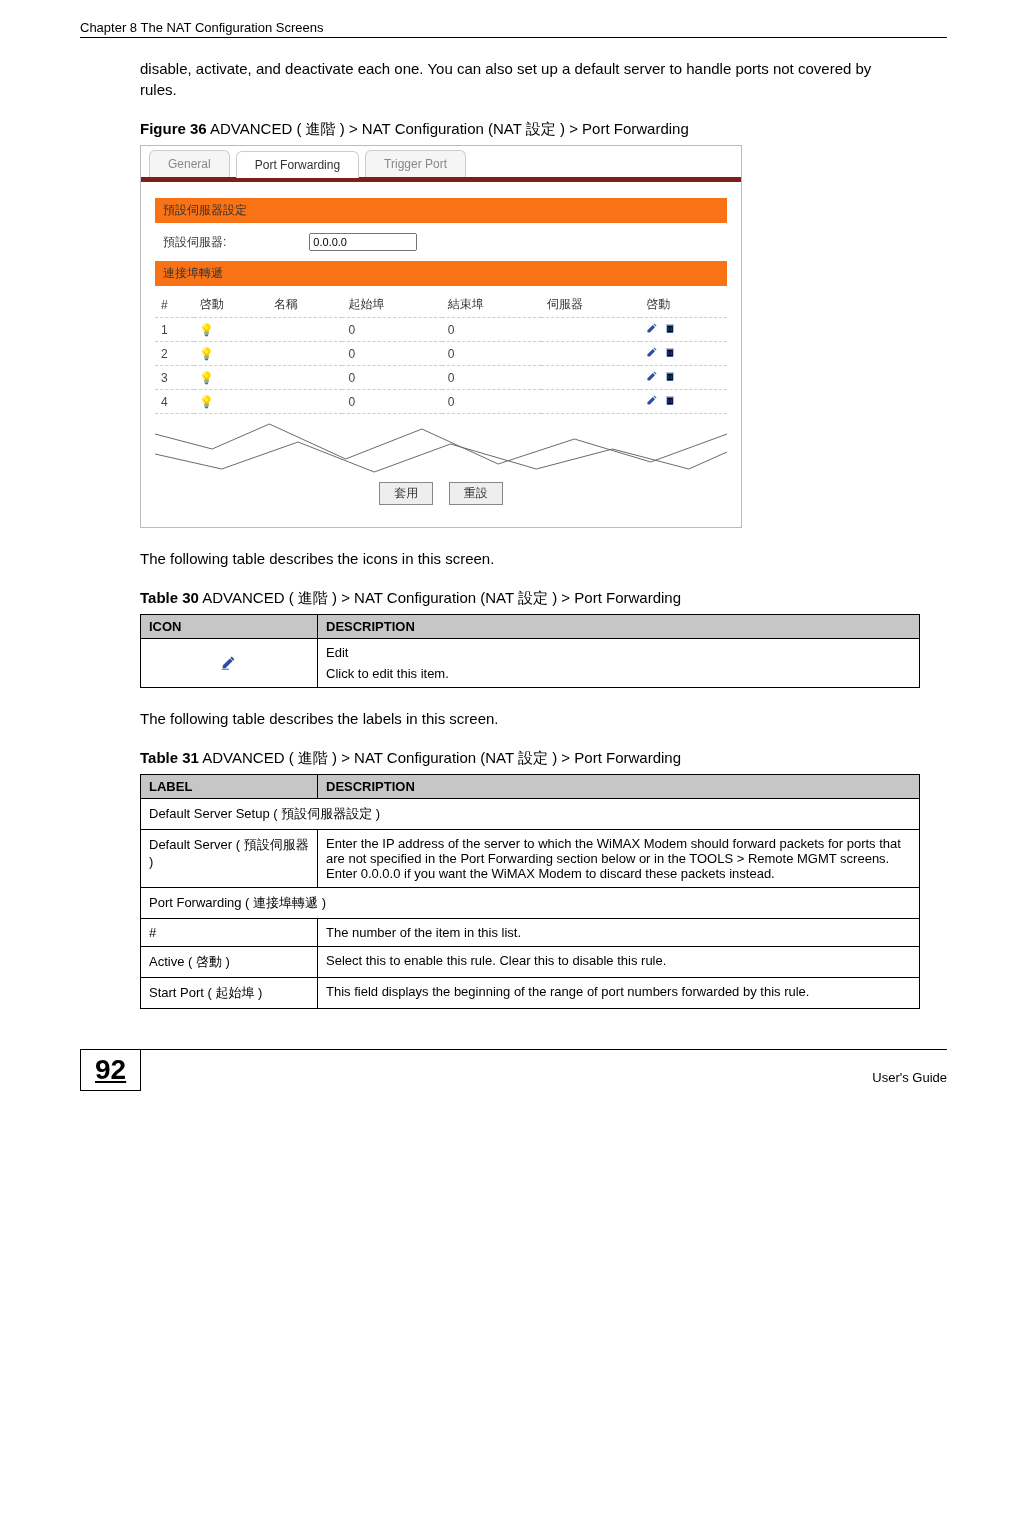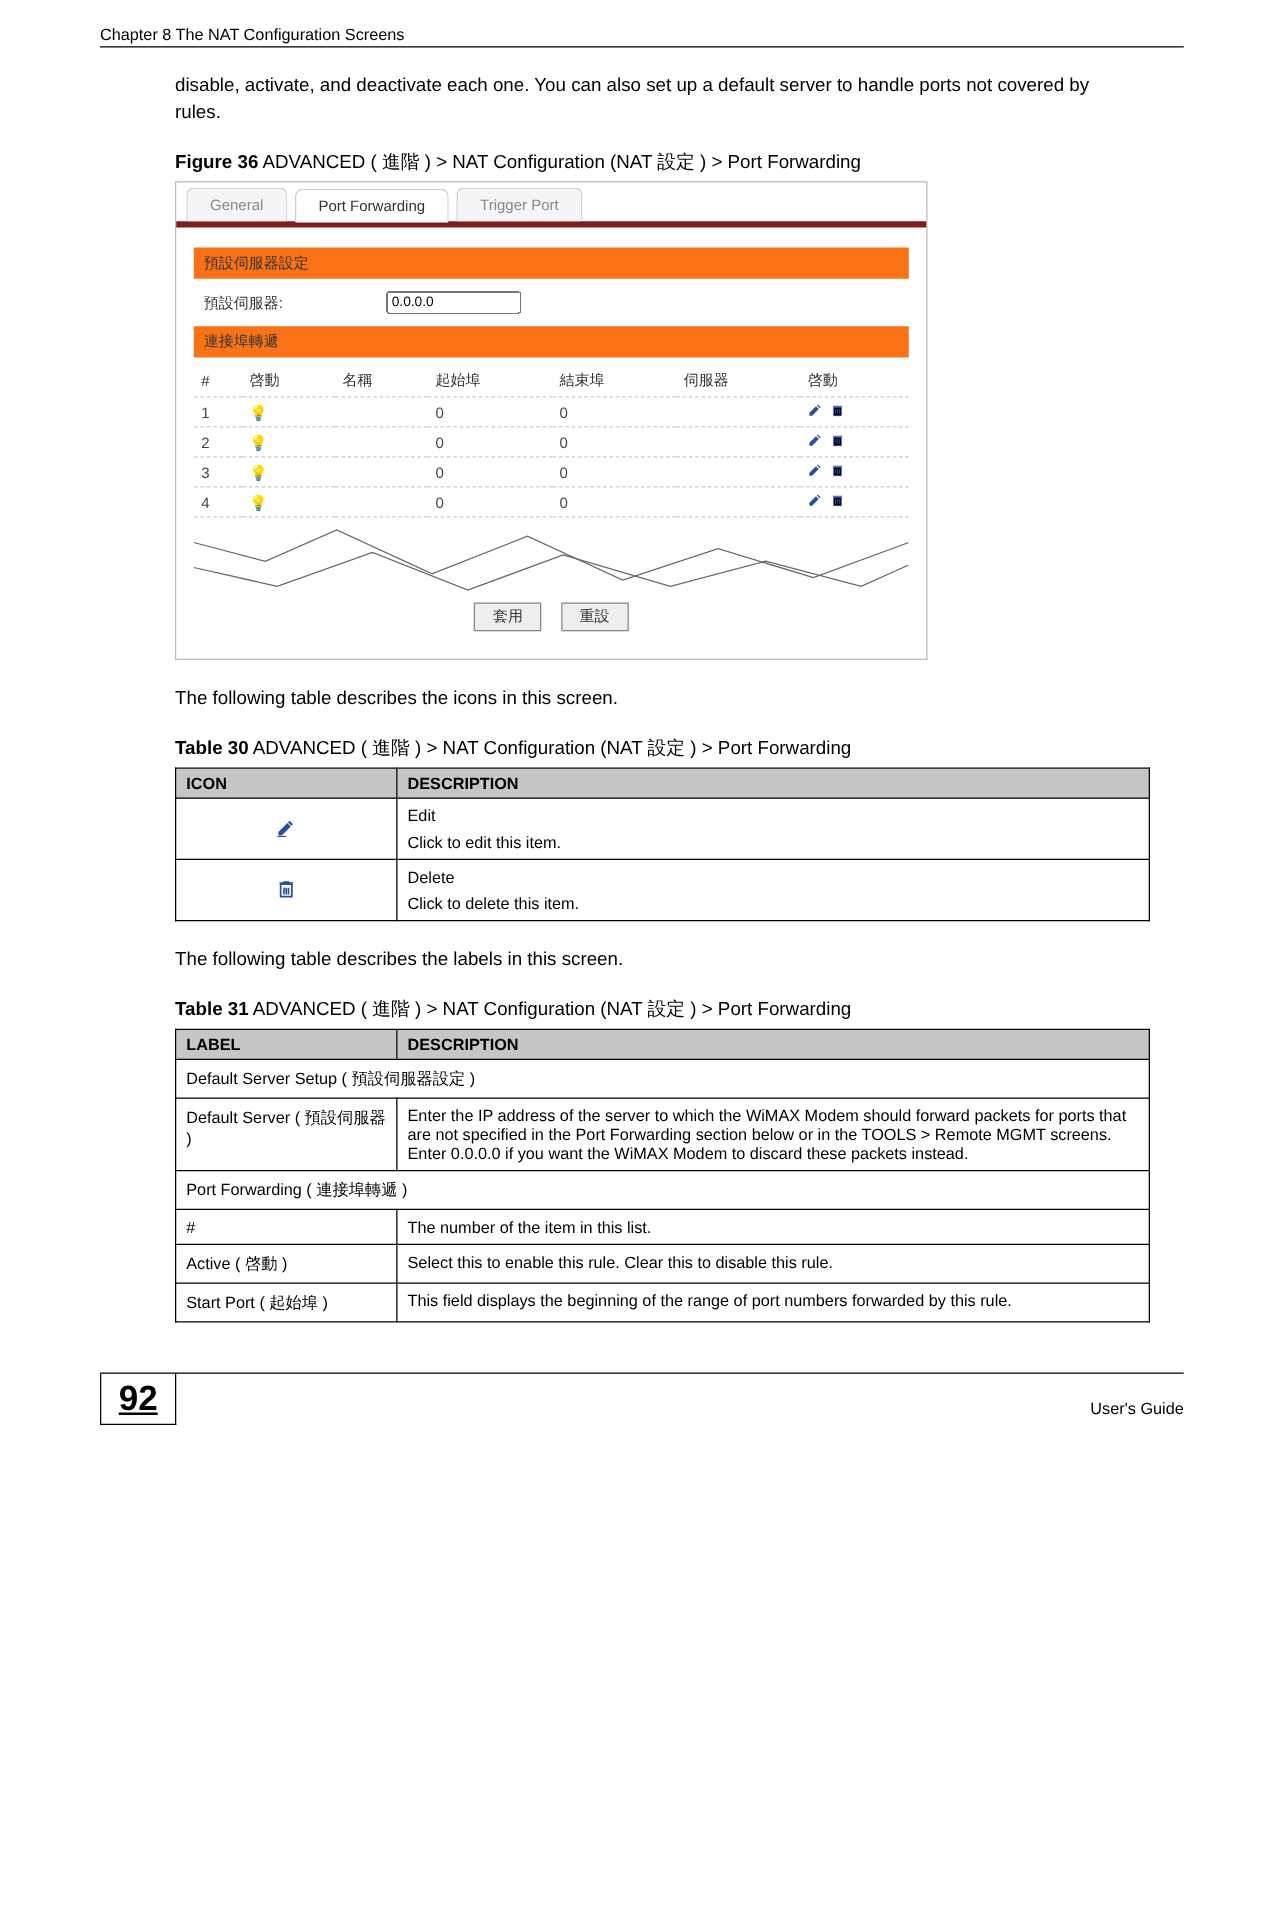--- a/index.html
+++ b/index.html
@@ -325,34 +325,20 @@
                 <path stroke="#2a4ea0" d="M2 18h8"></path>
               </svg>
         </span>
       </td>
       <td>
         <div>Edit</div>
         <div style="height:6px"></div>
         <div>Click to edit this item.</div>
       </td>
     </tr>
-    <tr>
-      <td class="icon-cell">
-        <span class="trash-icon">
-          <svg viewBox="0 0 20 20">
-                <path stroke="#2a4ea0" fill="none" stroke-width="1.5" d="M5 6h10v11H5zM4 5h12M8 9v6M10 9v6M12 9v6M8 4h4v1H8z"></path>
-              </svg>
-        </span>
-      </td>
-      <td>
-        <div>Delete</div>
-        <div style="height:6px"></div>
-        <div>Click to delete this item.</div>
-      </td>
-    </tr>
   </tbody>
     </table>
 
   <p class="body-text">The following table describes the labels in this screen.</p>
 
   <p class="caption">
     <b>Table 31</b><span>   ADVANCED ( 進階 ) &gt; NAT Configuration (NAT 設定 )  &gt; Port Forwarding</span>
   </p>
 
   <table class="doc-table">

